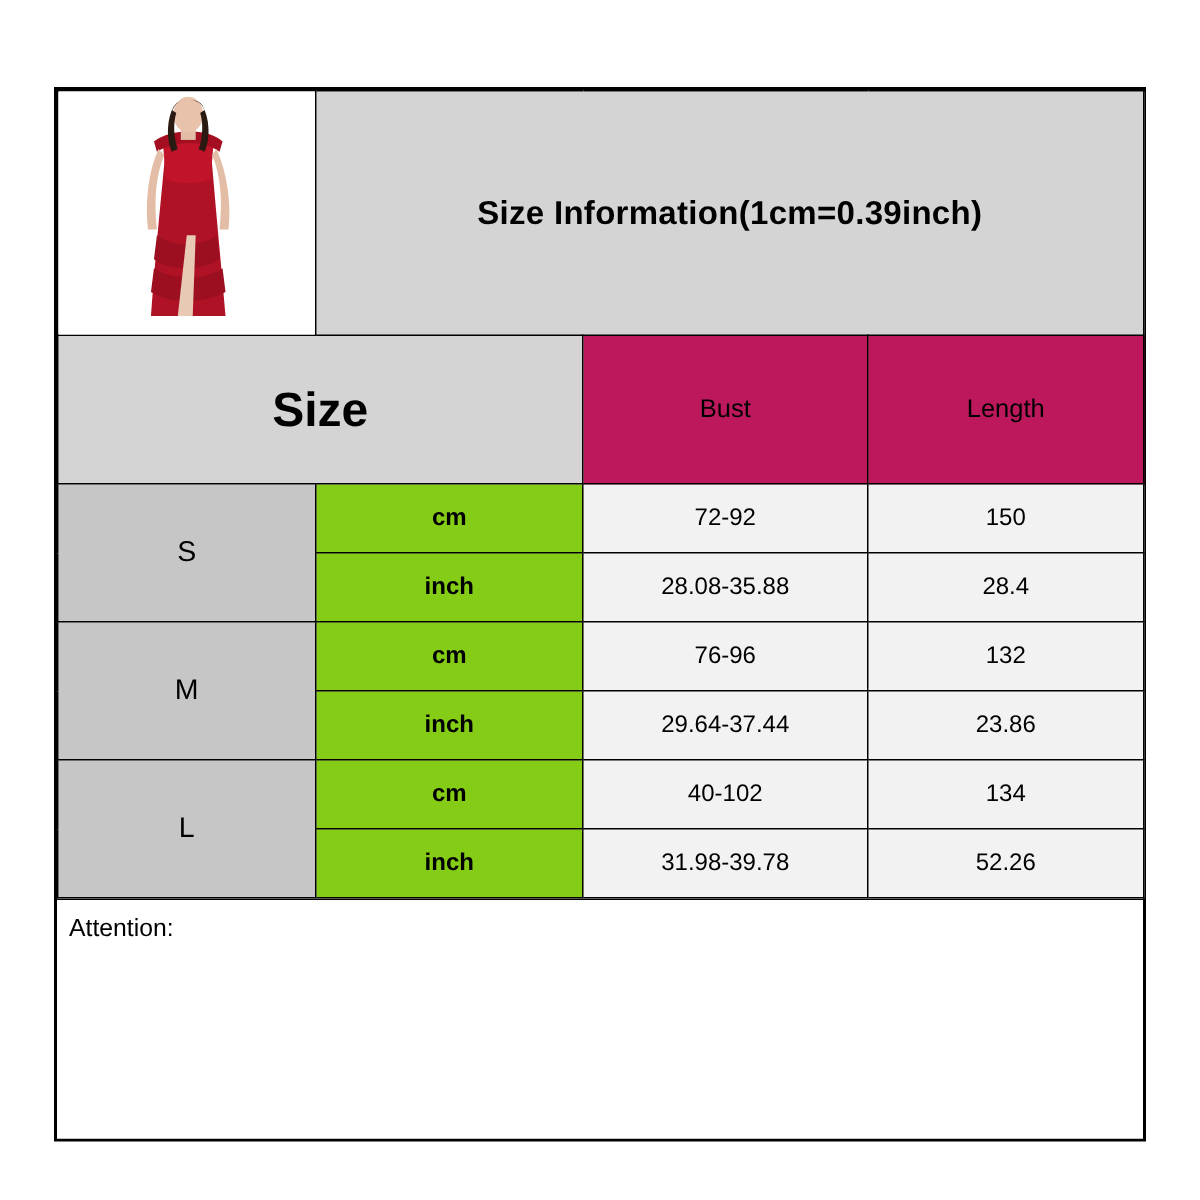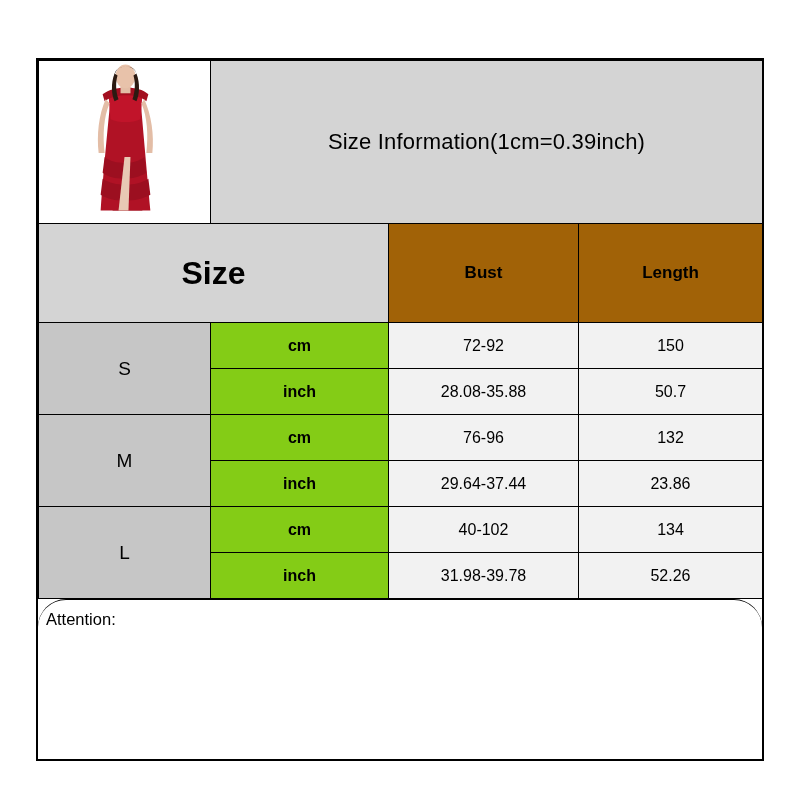--- a/index.html
+++ b/index.html
@@ -52,35 +52,35 @@
   .model-photo {
     width: 100%;
     height: 162px;
     position: relative;
     overflow: hidden;
     background: #ffffff;
   }
   td.title-cell {
     background: #d4d4d4;
     font-size: 22px;
-    font-weight: normal;
+    font-weight: bold;
     letter-spacing: 0.2px;
   }
 
   
   td.hdr-size {
     background: #d4d4d4;
     font-size: 32px;
     font-weight: bold;
     height: 96px;
   }
   td.hdr-col {
-    background: #a16207;
+    background: #be185d;
     font-size: 17px;
-    font-weight: bold;
+    font-weight: normal;
   }
 
   
   td.size-label {
     background: #c6c6c6;
     font-size: 19px;
     font-weight: normal;
   }
   td.unit-cell {
     background: #84cc16;
@@ -94,21 +94,20 @@
     font-weight: normal;
   }
 
   
   .attention {
     border-top: 1px solid #000000;
     padding: 8px 10px 14px 8px;
     background: #ffffff;
     min-height: 160px;
     box-sizing: border-box;
-    border-radius: 28px;
   }
   .attention p {
     margin: 0 0 2px 0;
     font-size: 16.5px;
     line-height: 1.42;
     color: #000000;
     font-family: "Liberation Sans", sans-serif;
   }
 </style>
 </head>
@@ -169,21 +168,21 @@
 
         <tr>
           <td class="size-label" rowspan="2">S</td>
           <td class="unit-cell">cm</td>
           <td class="val-cell">72-92</td>
           <td class="val-cell">150</td>
         </tr>
         <tr>
           <td class="unit-cell">inch</td>
           <td class="val-cell">28.08-35.88</td>
-          <td class="val-cell">50.7</td>
+          <td class="val-cell">28.4</td>
         </tr>
 
         <tr>
           <td class="size-label" rowspan="2">M</td>
           <td class="unit-cell">cm</td>
           <td class="val-cell">76-96</td>
           <td class="val-cell">132</td>
         </tr>
         <tr>
           <td class="unit-cell">inch</td>

